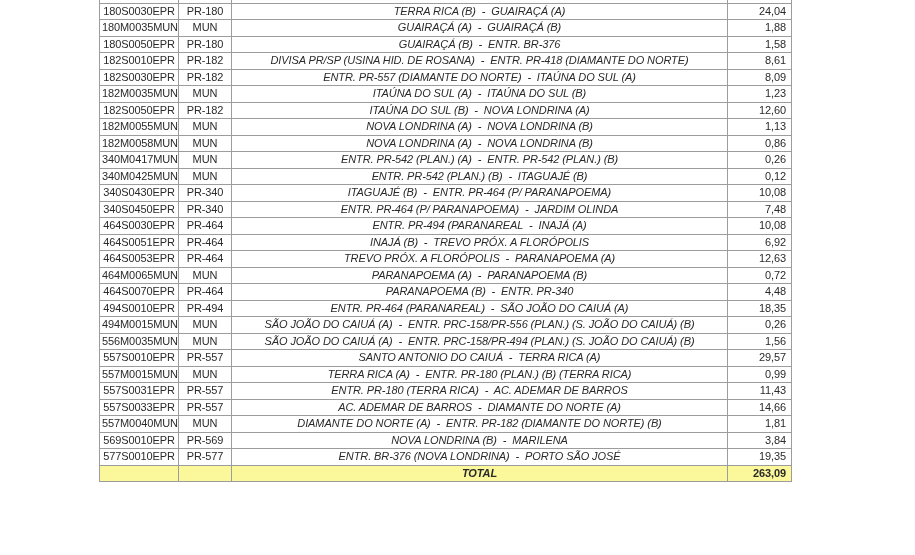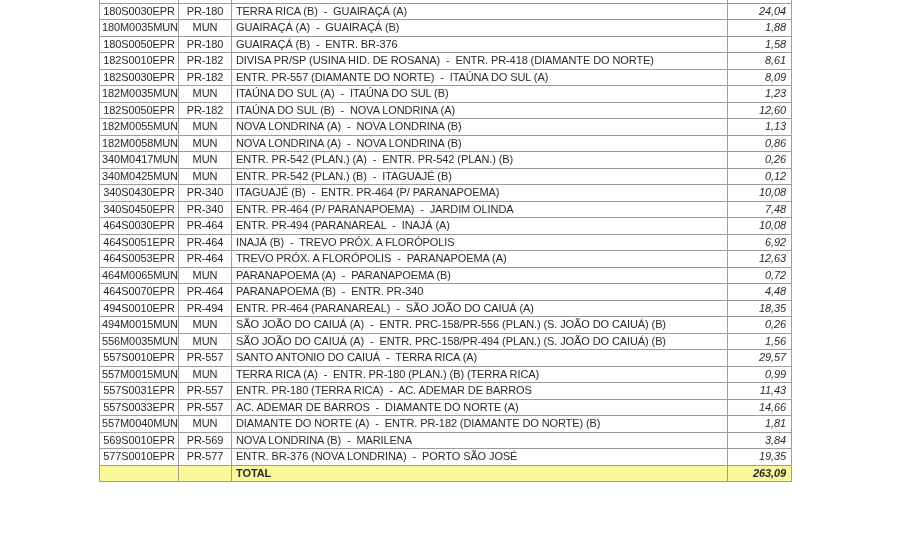--- a/index.html
+++ b/index.html
@@ -33,22 +33,22 @@
     height:15.7px;
     line-height:15.5px;
     padding:0 4px;
     vertical-align:middle;
     overflow:hidden;
     white-space:pre;
     letter-spacing:-0.1px;
     box-sizing:border-box;
   }
   td.code, td.road{ text-align:center; padding:0 2px; }
-  td.segment{ text-align:left; }
-  td.value{ text-align:right; padding-right:5px;font-style:italic; }
+  td.segment{ text-align:center;font-style:italic; }
+  td.value{ text-align:right; padding-right:5px; }
   tr.total td{
     background:var(--total-bg);
     font-weight:bold;
   }
 </style>
 </head>
 <body style="background: rgb(255, 255, 255);">
 
 <div class="sheet">
   <table>

